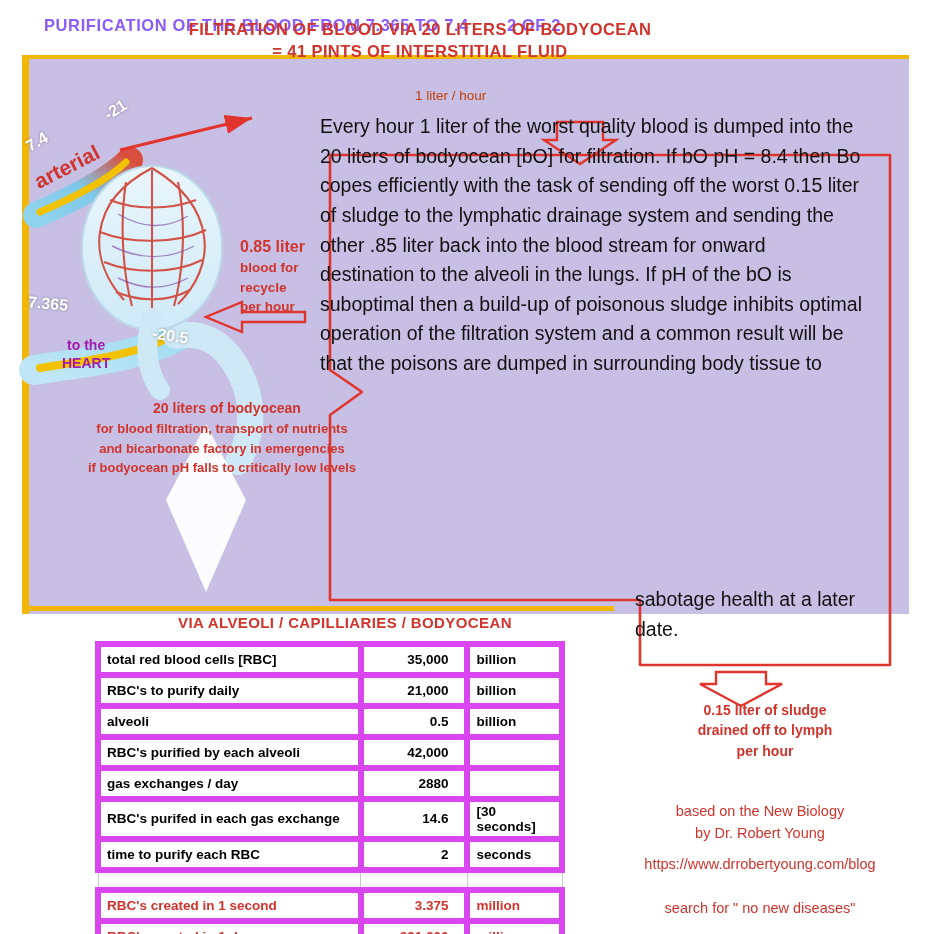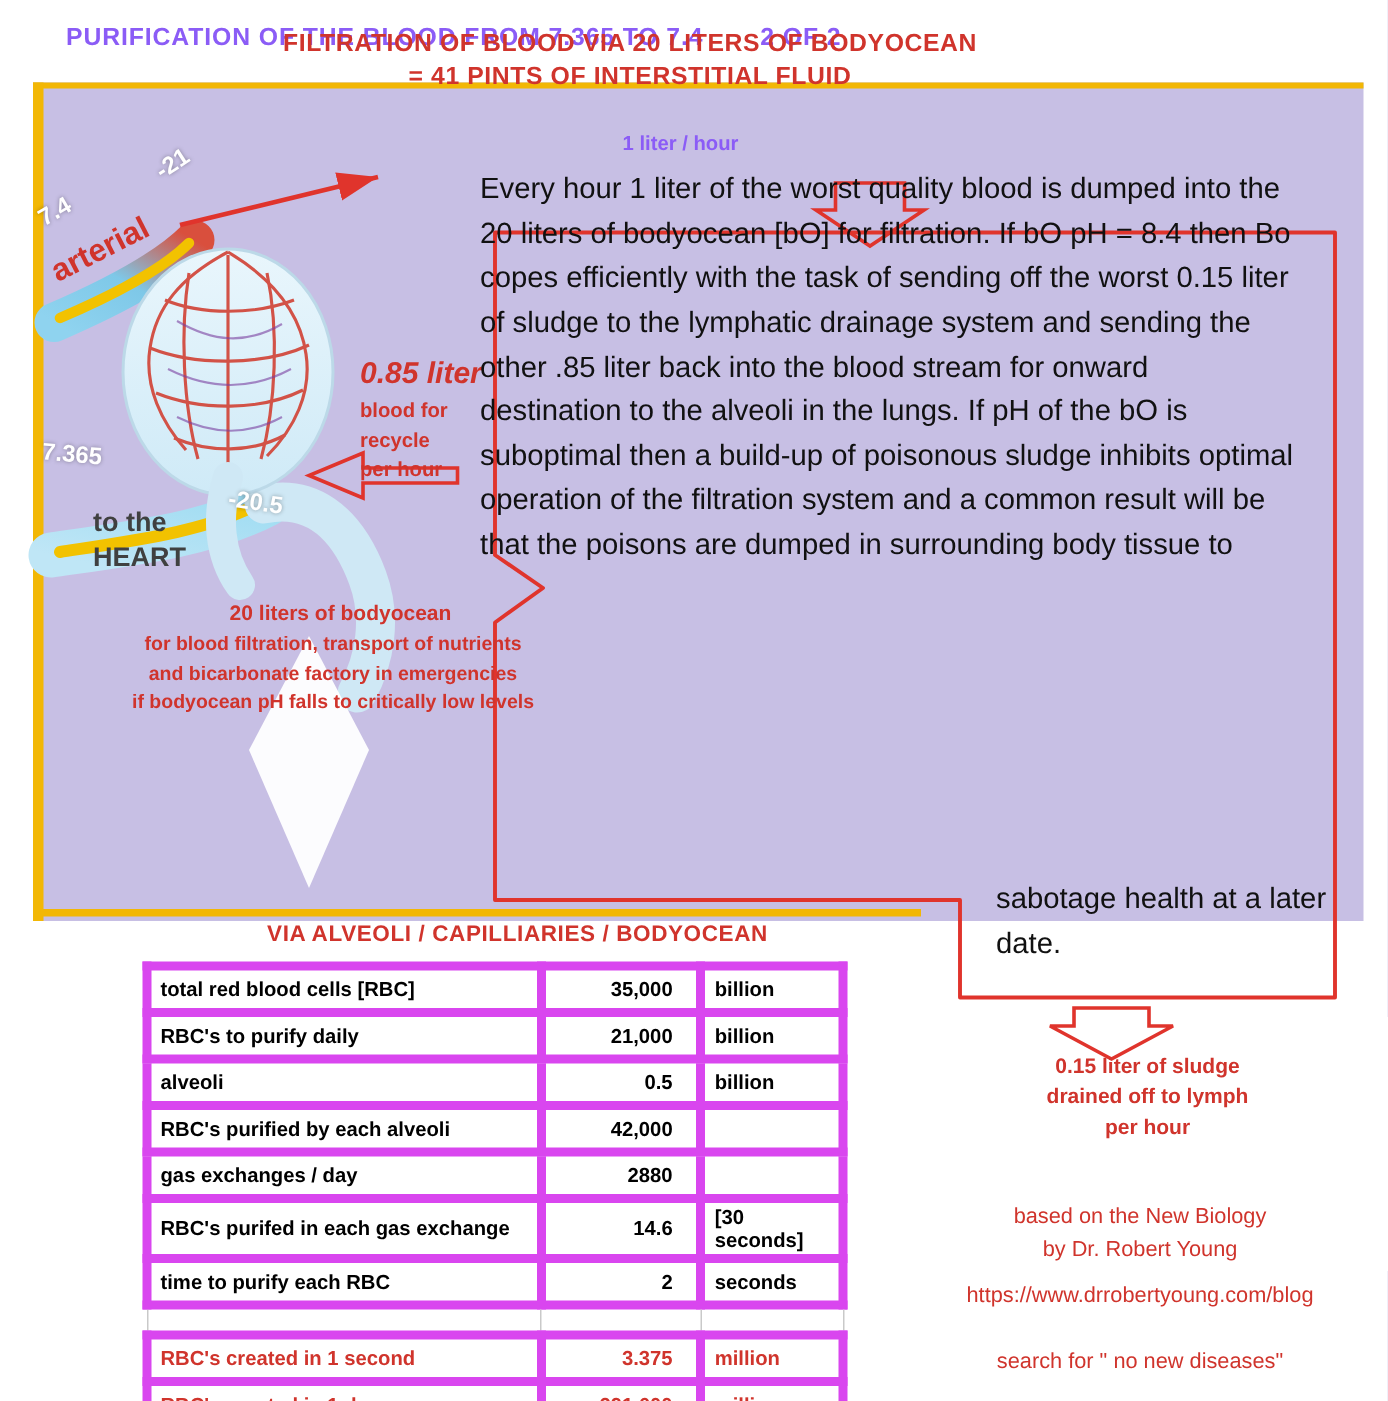--- a/index.html
+++ b/index.html
@@ -101,77 +101,76 @@
     transform: rotate(5deg);
   }
   .lbl-205 {
     left: 142px; top: 272px;
     font-size: 16px;
     transform: rotate(8deg);
   }
   .lbl-heart {
     position: absolute;
     left: 52px; top: 282px;
-    color: #404040;
-    font-weight: bold;
-    font-size: 18px;
+    color: #a21caf;
+    font-weight: bold;
+    font-size: 14px;
     line-height: 1.25;
-    text-align: left;
+    text-align: center;
   }
 
   .note-085 {
     position: absolute;
     left: 240px;
     top: 235px;
     color: #d0342c;
     font-weight: bold;
     font-size: 13.5px;
     line-height: 1.45;
   }
-  .note-085 .big { font-size: 20px; font-style: italic; }
+  .note-085 .big { font-size: 16px; }
 
   .bodyocean-note {
     position: absolute;
     left: 22px;
     top: 398px;
     width: 400px;
     text-align: center;
     color: #d0342c;
     font-weight: bold;
     font-size: 13px;
     line-height: 1.5;
   }
   .bodyocean-note .hdr { font-size: 14px; padding-left: 10px; }
 
   .liter-hour {
     position: absolute;
     left: 415px;
     top: 88px;
-    color: #8b5cf6;
-    font-weight: bold;
+    color: #c2410c;
+    font-weight: normal;
     font-size: 13.5px;
   }
   .callout-text {
     position: absolute;
     left: 320px;
     top: 112px;
     width: 545px;
     color: #111111;
     font-size: 19.5px;
     line-height: 1.52;
   }
   .callout-tail-text {
     position: absolute;
     left: 635px;
     top: 585px;
     width: 250px;
     color: #111111;
     font-size: 19.5px;
     line-height: 1.52;
-    margin-left: 29px;
   }
 
   .sludge-note {
     position: absolute;
     left: 650px;
     top: 700px;
     width: 230px;
     text-align: center;
     color: #d0342c;
     font-weight: bold;

